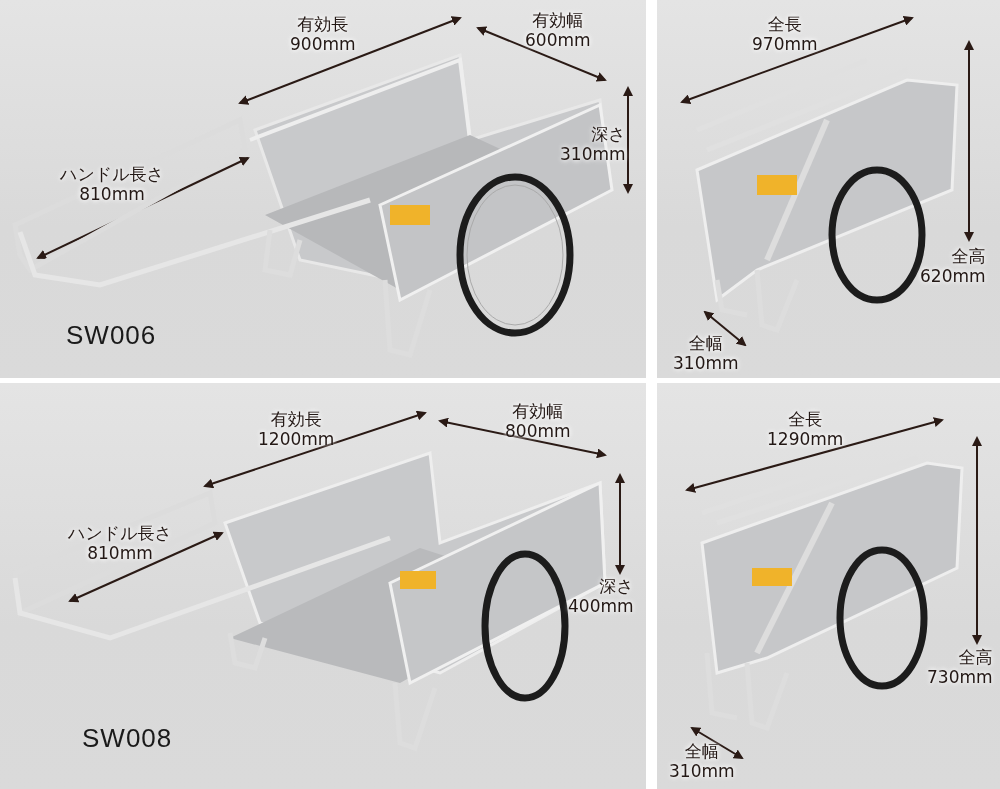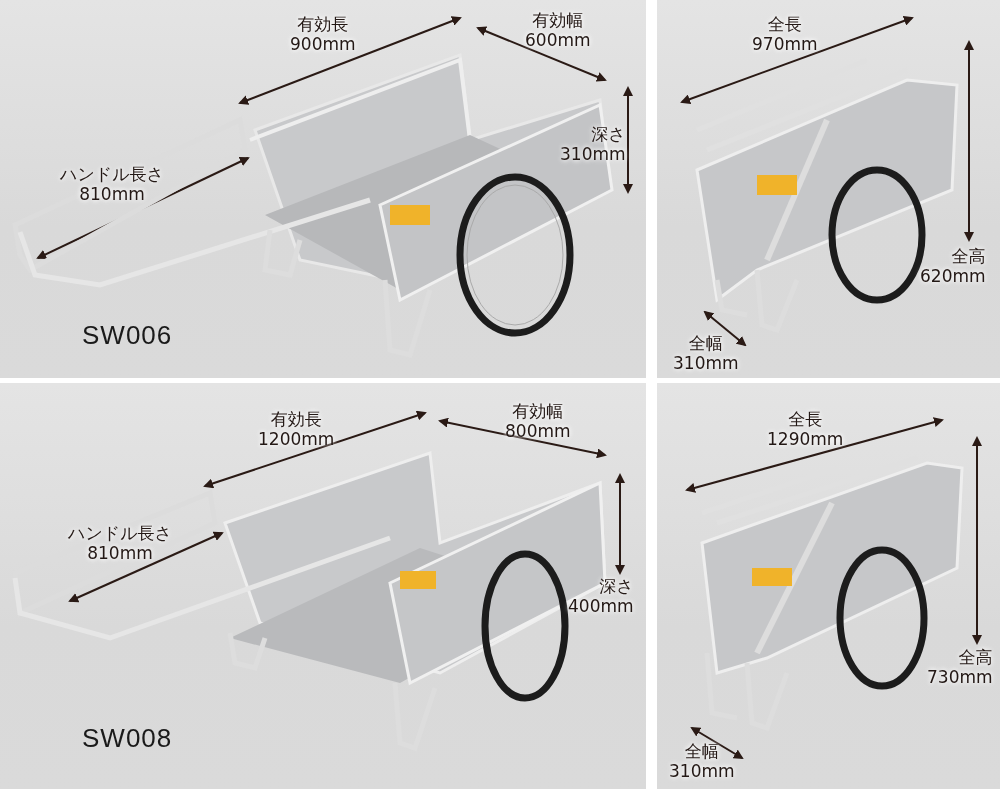--- a/index.html
+++ b/index.html
@@ -57,21 +57,21 @@
     <div>600mm</div>
   </div>
   <div class="lbl" style="left:560px;top:124px;text-align:right;">
     <div>深さ</div>
     <div>310mm</div>
   </div>
   <div class="lbl" style="left:60px;top:164px;">
     <div>ハンドル長さ</div>
     <div>810mm</div>
   </div>
-  <div class="model" style="left:82px;top:320px;">SW006</div>
+  <div class="model" style="left:66px;top:320px;">SW006</div>
 </div>
 
 <div class="panel p2">
   <svg width="343" height="378">
     <g stroke="#2a1a15" stroke-width="2" fill="none">
       <line x1="25" y1="102" x2="255" y2="18" marker-start="url(#ah)" marker-end="url(#ah)"></line>
       <line x1="312" y1="42" x2="312" y2="240" marker-start="url(#ah)" marker-end="url(#ah)"></line>
       <line x1="48" y1="312" x2="88" y2="345" marker-start="url(#ah)" marker-end="url(#ah)"></line>
     </g>
     <path d="M40,170 L250,80 L300,85 L295,190 L100,270 L60,300 Z" fill="#c6c7c9" stroke="#eee" stroke-width="3"></path>

